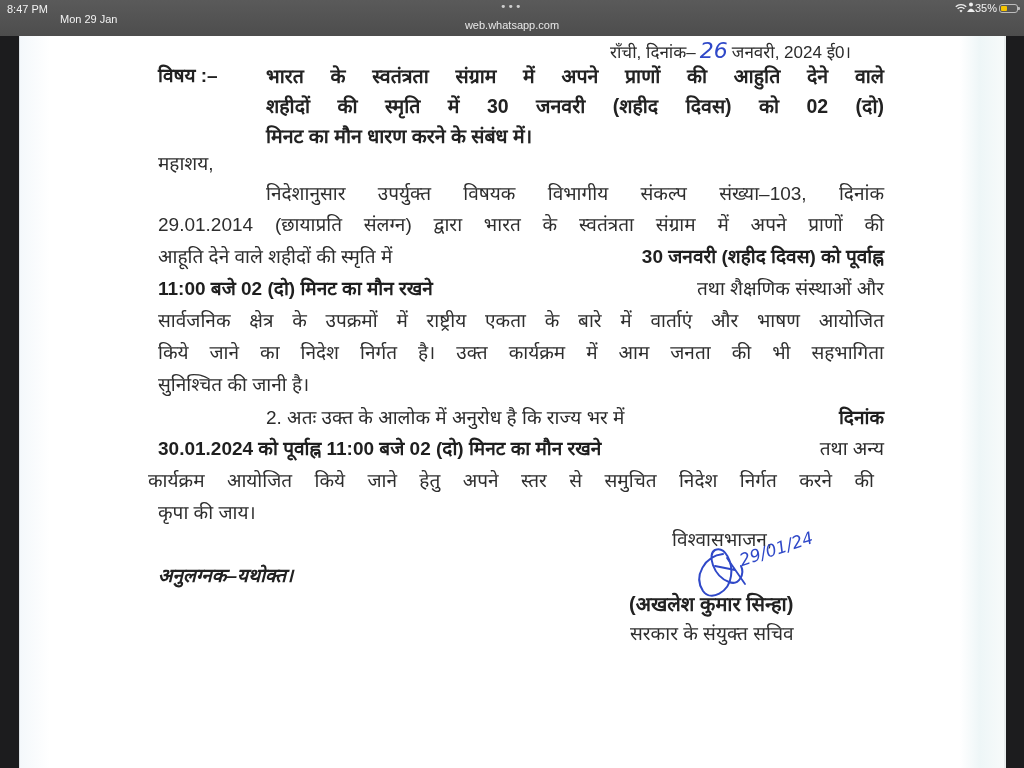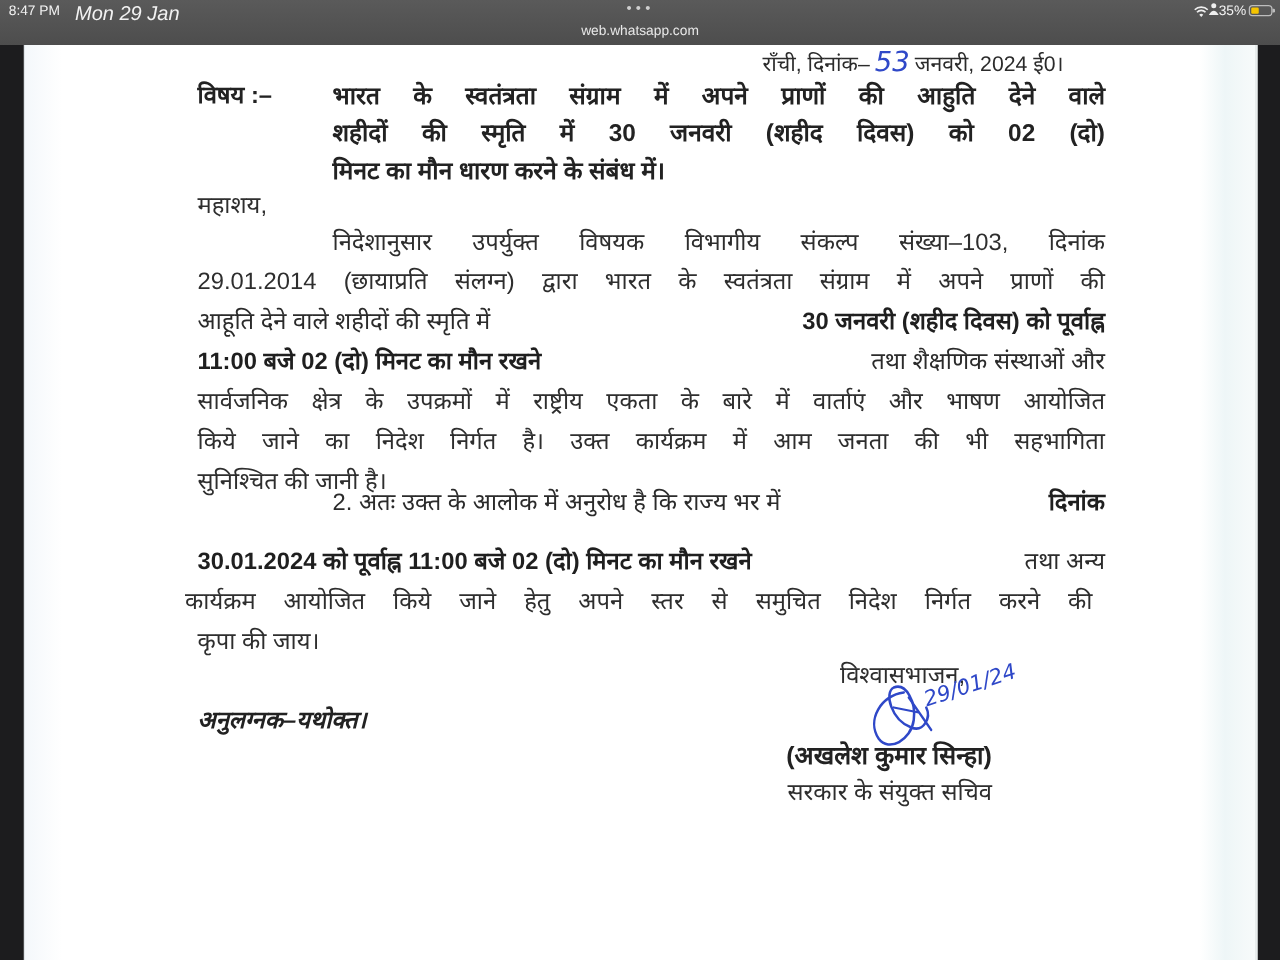--- a/index.html
+++ b/index.html
@@ -8,21 +8,21 @@
     background: #1c1c1e;
     font-family: "DejaVu Sans", "Liberation Sans", sans-serif;
     position: relative;
   }
   .statusbar {
     position: absolute; left: 0; top: 0; width: 1024px; height: 36px;
     background: linear-gradient(#5a5a5a, #4d4d4d);
     color: #f2f2f2;
   }
   .sb-time { position: absolute; left: 7px; top: 3px; font-size: 11px; font-family: "Liberation Sans", sans-serif; text-align: right; }
-  .sb-date { position: absolute; left: 60px; top: 3px; font-size: 16px; font-family: "Liberation Sans", sans-serif; font-style: italic; }
+  .sb-date { position: absolute; left: 60px; top: 13px; font-size: 11px; font-family: "Liberation Sans", sans-serif; }
   .sb-dots { position: absolute; left: 500px; top: 0px; font-size: 11px; letter-spacing: 1px; color: #cfcfcf; }
   .sb-right { position: absolute; right: 6px; top: 2px; display: flex; align-items: center; gap: 0; font-size: 11px; font-family: "Liberation Sans", sans-serif; }
   .wifi-icon { width: 12px; height: 10px; position: relative; }
   .wifi-icon svg { display: block; }
   .battery-icon {
     width: 19px; height: 9px; border: 1px solid #bdbdbd; border-radius: 3px;
     position: relative; box-sizing: border-box; margin-left: 2px;
   }
   .battery-icon::after {
     content: ""; position: absolute; right: -3px; top: 2px; width: 2px; height: 3px;
@@ -99,21 +99,21 @@
         <span class="battery-fill"></span>
       </span>
   </div>
   <div class="url">web.whatsapp.com</div>
 </div>
 
 <div class="page">
   <div class="doc">
 
     <div class="dateline">
-      <span>राँची, दिनांक–</span><span class="handdate">53</span><span>जनवरी, 2024 ई0।</span>
+      <span>राँची, दिनांक–</span><span class="handdate">26</span><span>जनवरी, 2024 ई0।</span>
     </div>
 
     <div class="subject-label">विषय :–</div>
     <div class="subject-text" style="top:26px;">भारत के स्वतंत्रता संग्राम में अपने प्राणों की आहुति देने वाले</div>
     <div class="subject-text" style="top:56px;">शहीदों की स्मृति में 30 जनवरी (शहीद दिवस) को 02 (दो)</div>
     <div class="subject-text last" style="top:86px;">मिनट का मौन धारण करने के संबंध में।</div>
 
     <div class="para" style="left:138px; top:114px;">महाशय,</div>
 
     <div class="para just" style="left:246px; top:144px; width:618px;">निदेशानुसार उपर्युक्त विषयक विभागीय संकल्प संख्या–103, दिनांक</div>
@@ -123,21 +123,21 @@
       <span class="b">30 जनवरी (शहीद दिवस) को पूर्वाह्न</span>
     </div>
     <div class="line" style="left:138px; top:239px; width:726px;">
       <span class="b">11:00 बजे 02 (दो) मिनट का मौन रखने</span>
       <span>तथा शैक्षणिक संस्थाओं और</span>
     </div>
     <div class="para just" style="left:138px; top:271px; width:726px;">सार्वजनिक क्षेत्र के उपक्रमों में राष्ट्रीय एकता के बारे में वार्ताएं और भाषण आयोजित</div>
     <div class="para just" style="left:138px; top:303px; width:726px;">किये जाने का निदेश निर्गत है। उक्त कार्यक्रम में आम जनता की भी सहभागिता</div>
     <div class="para" style="left:138px; top:335px;">सुनिश्चित की जानी है।</div>
 
-    <div class="line" style="left:246px; top:352px; width:618px;gap:17px;">
+    <div class="line" style="left:246px; top:368px; width:618px;gap:17px;">
       <span>2. अतः उक्त के आलोक में अनुरोध है कि राज्य भर में</span>
       <span class="b">दिनांक</span>
     </div>
     <div class="line" style="left:138px; top:399px; width:726px;">
       <span class="b">30.01.2024 को पूर्वाह्न 11:00 बजे 02 (दो) मिनट का मौन रखने</span>
       <span>तथा अन्य</span>
     </div>
     <div class="para just" style="left:128px; top:431px; width:726px;">कार्यक्रम आयोजित किये जाने हेतु अपने स्तर से समुचित निदेश निर्गत करने की</div>
     <div class="para" style="left:138px; top:463px;">कृपा की जाय।</div>
 

